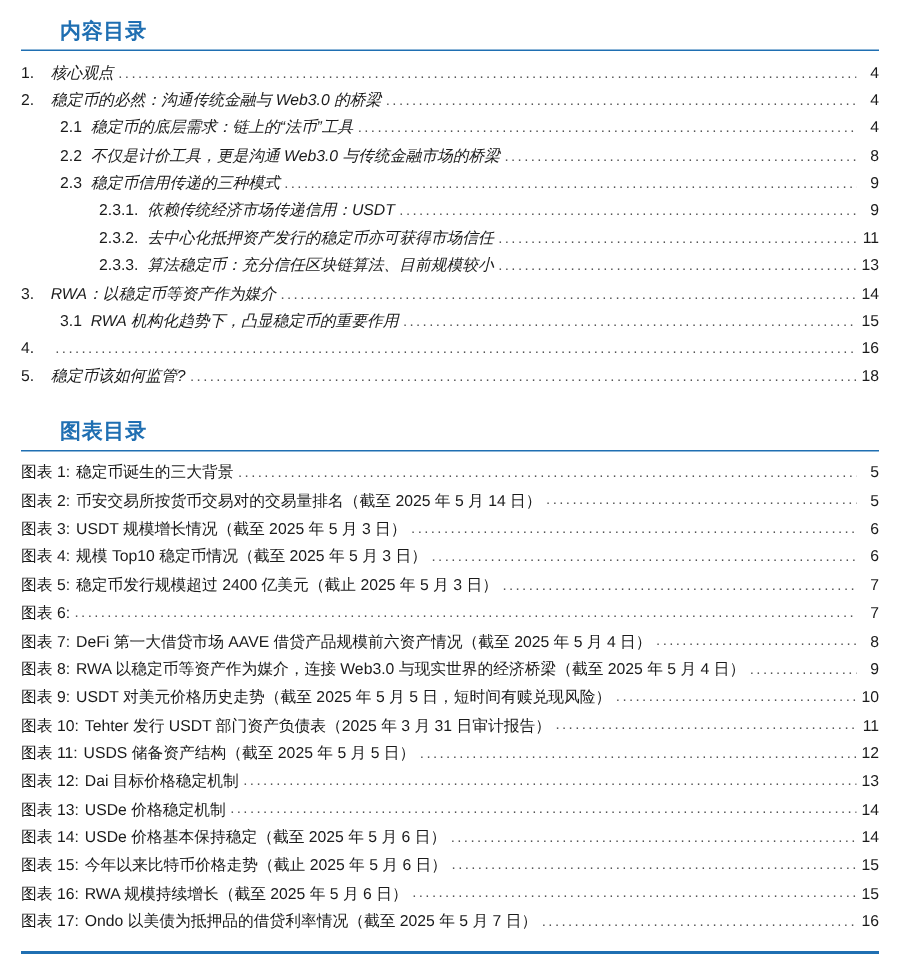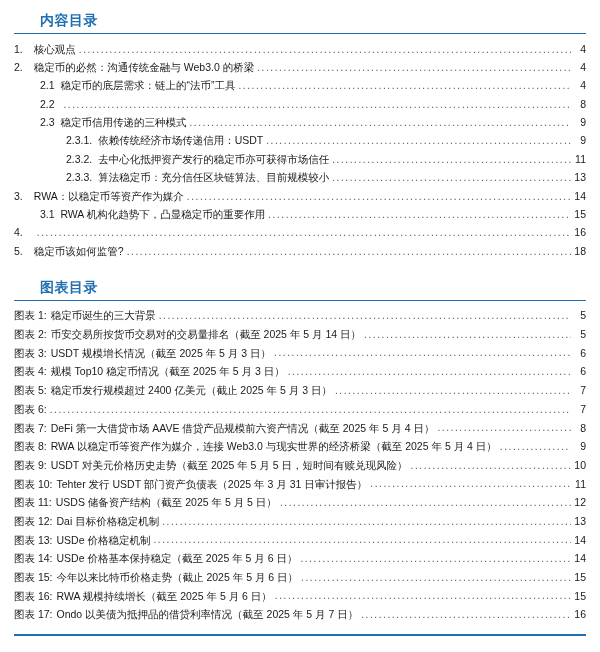--- a/index.html
+++ b/index.html
@@ -47,20 +47,21 @@
     color: #1a1a1a;
     padding: 1.6px 0;
   }
   .toc-row .num {
     flex: 0 0 auto;
     white-space: nowrap;
   }
   .toc-row .label {
     flex: 0 0 auto;
     white-space: nowrap;
+    font-style: italic;
   }
   .toc-row .dots {
     flex: 1 1 auto;
     overflow: hidden;
     white-space: nowrap;
     margin: 0 3px;
     color: #555;
     font-size: 10px;
     letter-spacing: 1.6px;
   }
@@ -70,21 +71,21 @@
     text-align: right;
     min-width: 12px;
   }
   
   .lvl0 .num { min-width: 14px; }
   .lvl0 .gap { display:inline-block; width: 12px; }
   .ind1 { padding-left: 26px; }
   .ind2 { padding-left: 52px; }
   .fig-row {
     display: flex;
-    align-items: flex-end;
+    align-items: center;
     font-size: 10.5px;
     line-height: 1.42;
     padding: 1.9px 0;
   }
   .fig-row .fignum {
     flex: 0 0 auto;
     white-space: nowrap;
     font-weight: normal;
   }
   .fig-row .figlabel {
@@ -144,20 +145,21 @@
         <li class="toc-row lvl1 ind1">
           <span class="num">2.1</span>
           <span class="gap">&nbsp;&nbsp;</span>
           <span class="label">稳定币的底层需求：链上的“法币”工具</span>
           <span class="dots">................................................................................................................................................................................................................................................................................................................................................................................................................</span>
           <span class="pg">4</span>
         </li>
         <li class="toc-row lvl1 ind1">
           <span class="num">2.2</span>
           <span class="gap">&nbsp;&nbsp;</span>
+          <span class="label">不仅是计价工具，更是沟通 Web3.0 与传统金融市场的桥梁</span>
           <span class="dots">................................................................................................................................................................................................................................................................................................................................................................................................................</span>
           <span class="pg">8</span>
         </li>
         <li class="toc-row lvl1 ind1">
           <span class="num">2.3</span>
           <span class="gap">&nbsp;&nbsp;</span>
           <span class="label">稳定币信用传递的三种模式</span>
           <span class="dots">................................................................................................................................................................................................................................................................................................................................................................................................................</span>
           <span class="pg">9</span>
         </li>

